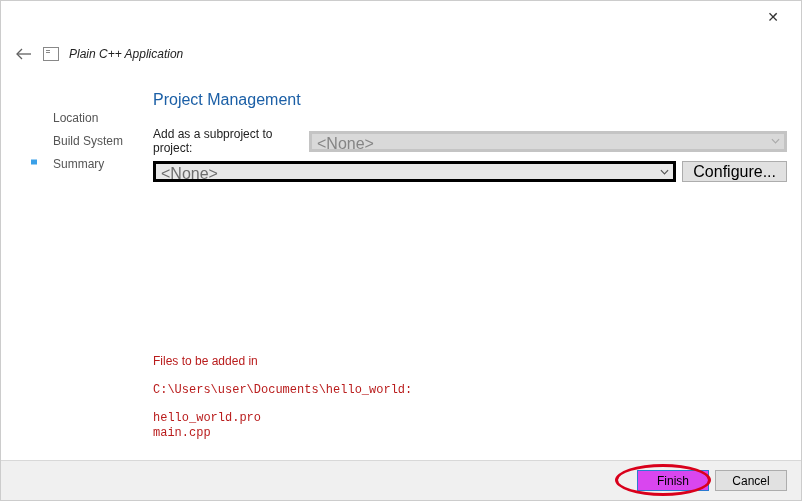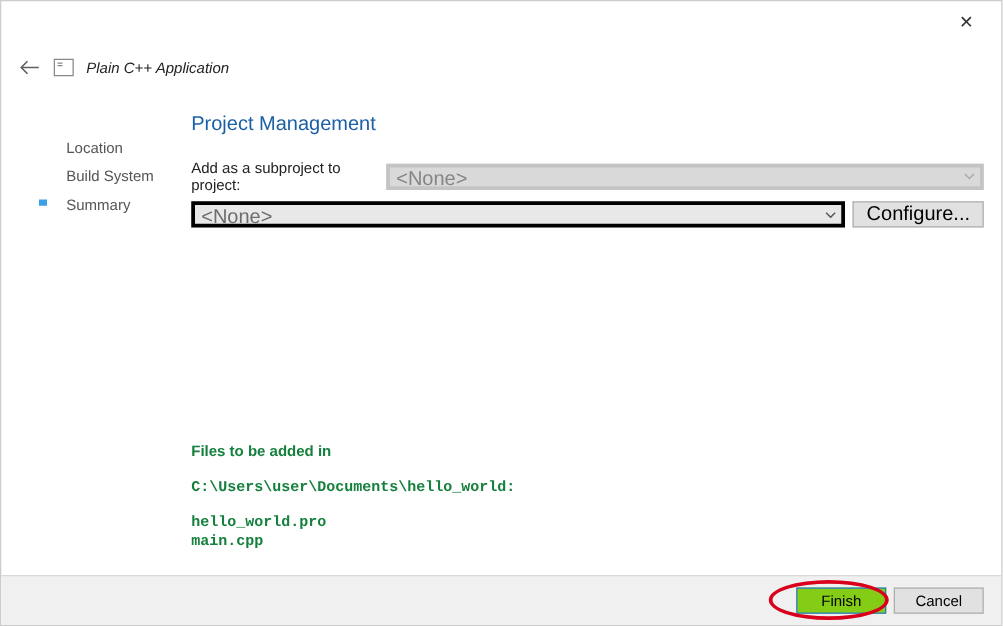--- a/index.html
+++ b/index.html
@@ -138,23 +138,22 @@
     padding: 0 10px;
     font-size: 16px;
     cursor: pointer;
     line-height: 19px;
   }
   .files-block {
     position: absolute;
     bottom: 10px;
     left: 0;
     font-size: 12px;
-    color: #15803d;
+    color: #b91c1c;
     line-height: 1.2;
-    font-weight: bold;
   }
   .files-block .path, .files-block .flist {
     font-family: "Courier New", monospace;
     font-size: 12px;
     margin-top: 14px;
     white-space: pre;
   }
   .footer {
     position: absolute;
     bottom: 0;
@@ -171,21 +170,21 @@
   .footer button {
     min-width: 72px;
     height: 21px;
     border: 1px solid #adadad;
     background: #e1e1e1;
     font-size: 12px;
     cursor: pointer;
   }
   .footer button.primary {
     border: 1px solid #2a7bd1;
-    background: #84cc16;
+    background: #d946ef;
   }
   .highlight-oval {
     position: absolute;
     bottom: 4px;
     right: 90px;
     width: 96px;
     height: 32px;
     border: 3px solid #d9001b;
     border-radius: 50%;
     pointer-events: none;

